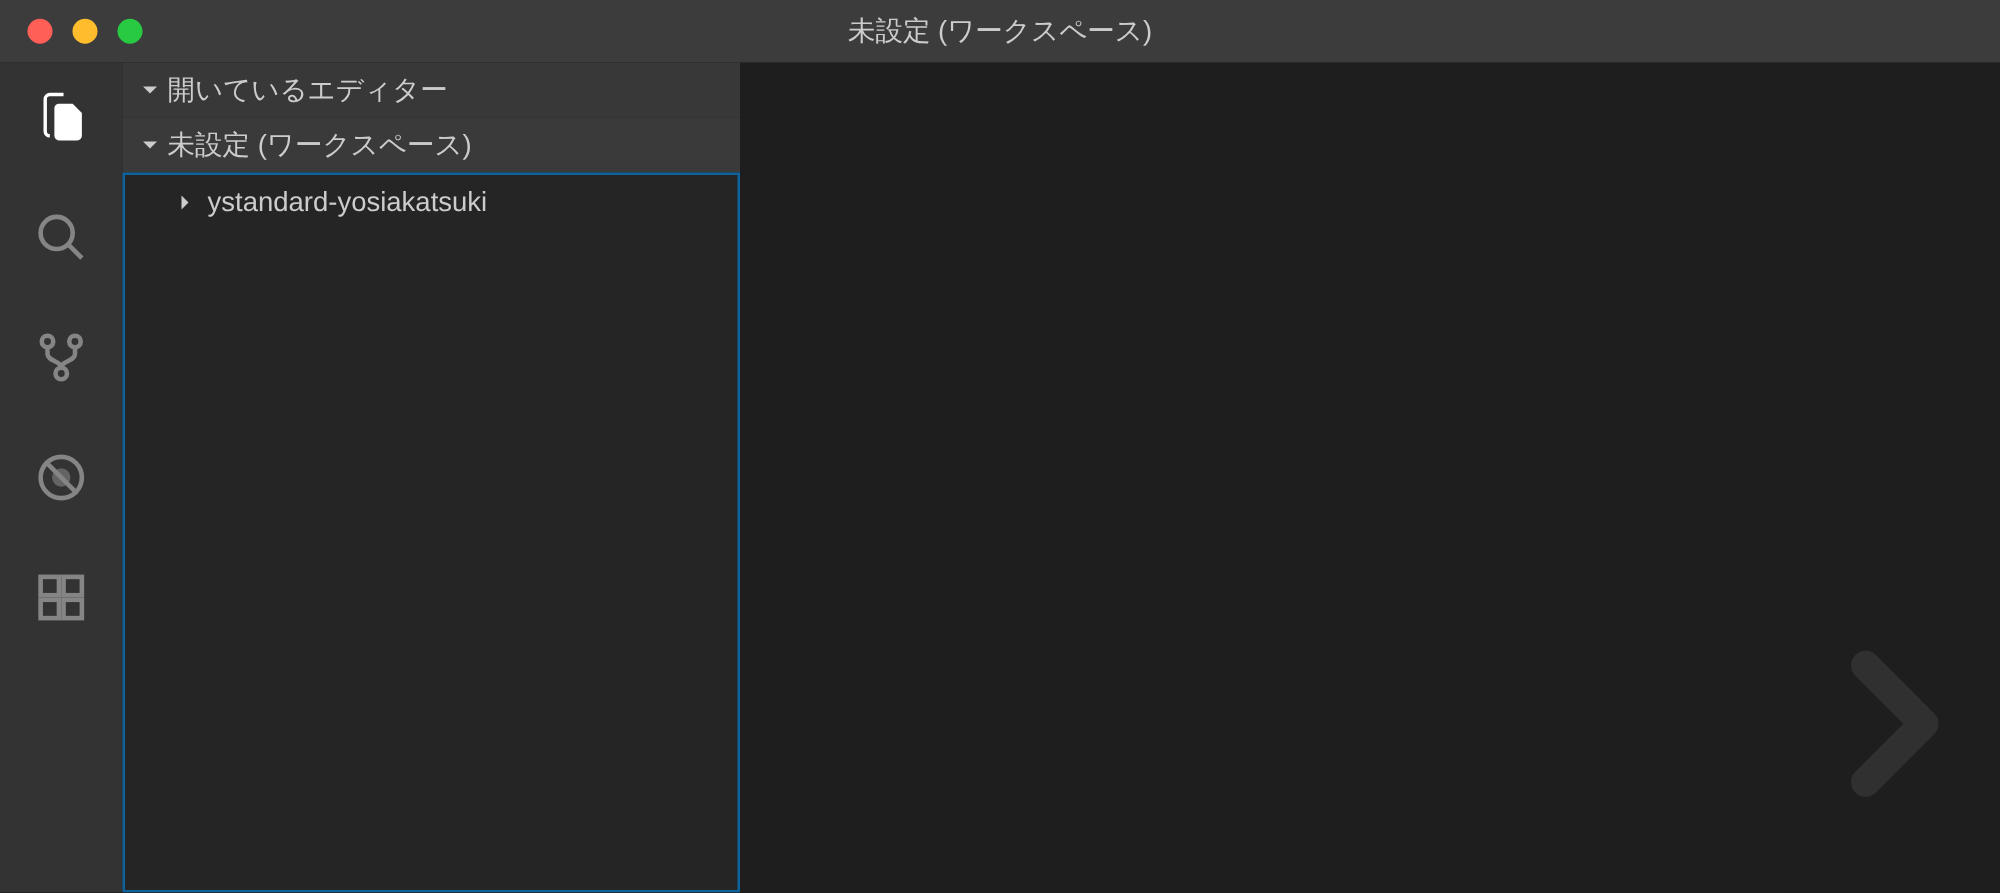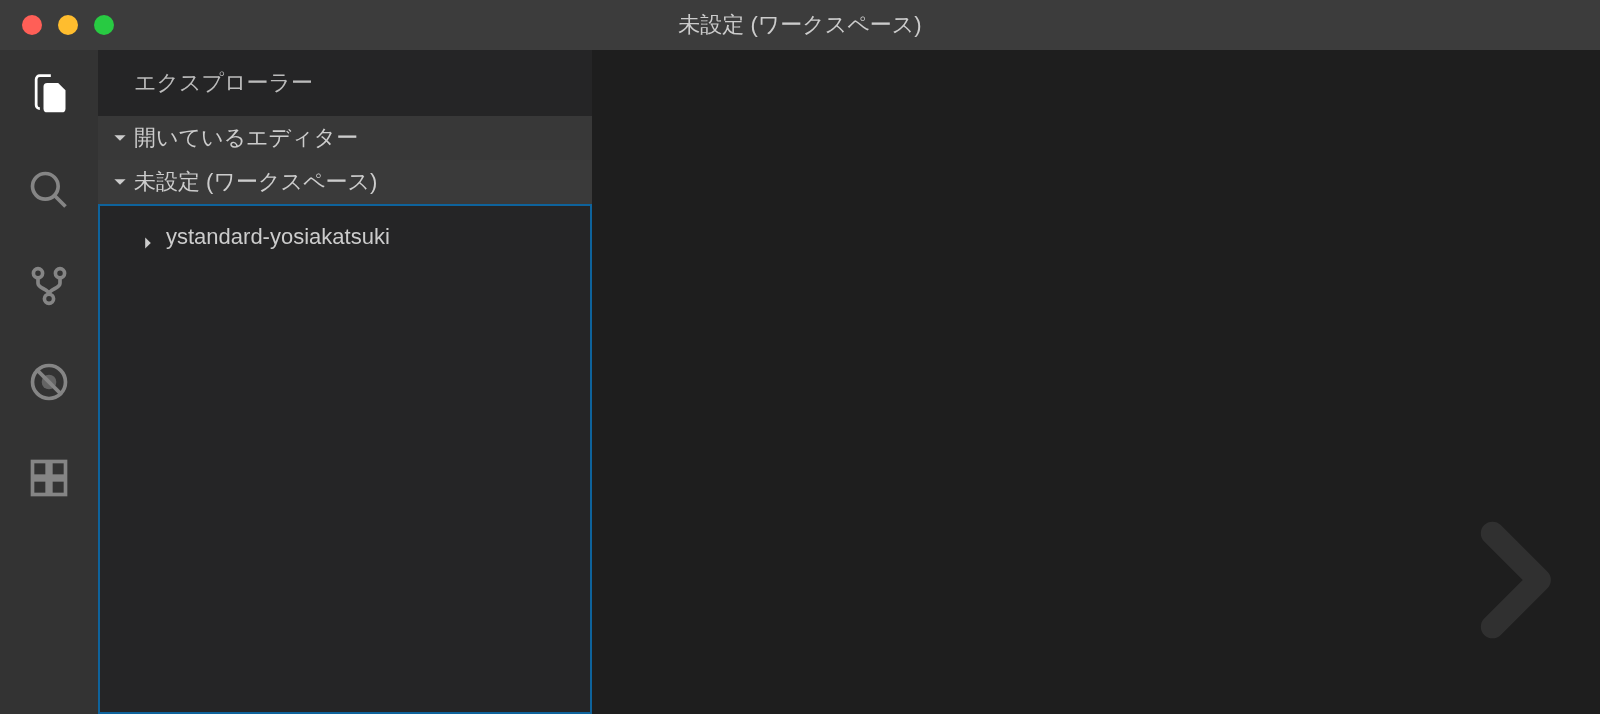--- a/index.html
+++ b/index.html
@@ -120,21 +120,21 @@
       height: 14px;
     }
     .tree-area {
       flex: 1;
       border: 2px solid #0e639c;
       border-top: 2px solid #0e639c;
     }
     .tree-item {
       height: 44px;
       display: flex;
-      align-items: flex-end;
+      align-items: center;
       padding-left: 40px;
       font-size: 22px;
       color: #cccccc;
       cursor: pointer;
     }
     .tree-item .chevron {
       margin-right: 10px;
     }
     .editor-area {
       flex: 1;
@@ -208,21 +208,20 @@
           <rect x="3" y="3" width="8" height="8"></rect>
           <rect x="13" y="3" width="8" height="8"></rect>
           <rect x="3" y="13" width="8" height="8"></rect>
           <rect x="13" y="13" width="8" height="8"></rect>
         </svg>
       </span>
     </div>
   </div>
 
   <div class="sidebar">
-    <div class="sidebar-title">エクスプローラー</div>
 
     <div class="section-header">
       <span class="chevron">
         <svg viewBox="0 0 10 10" fill="currentColor">
             <path d="M1 3 L5 7 L9 3 Z"></path>
           </svg>
       </span>
       <span>開いているエディター</span>
     </div>
 

